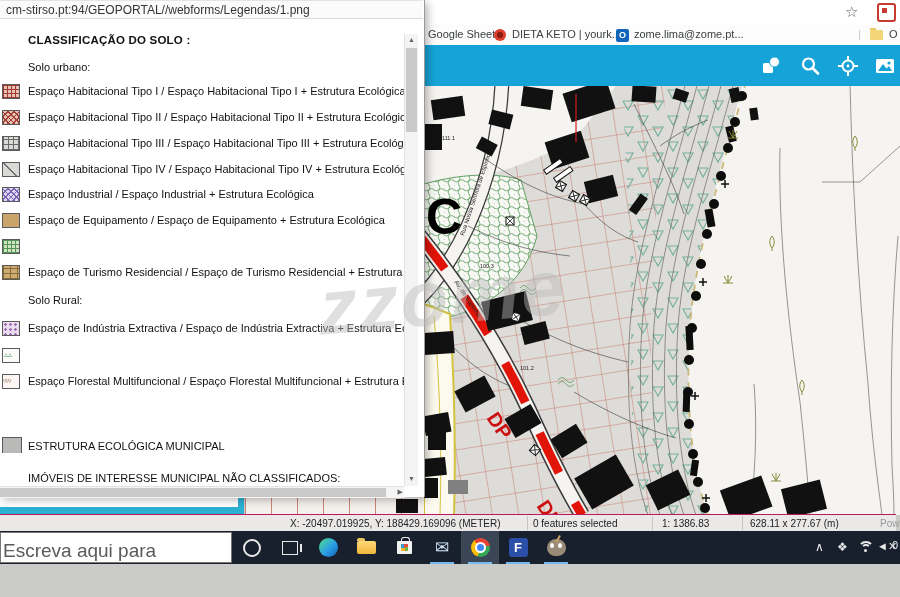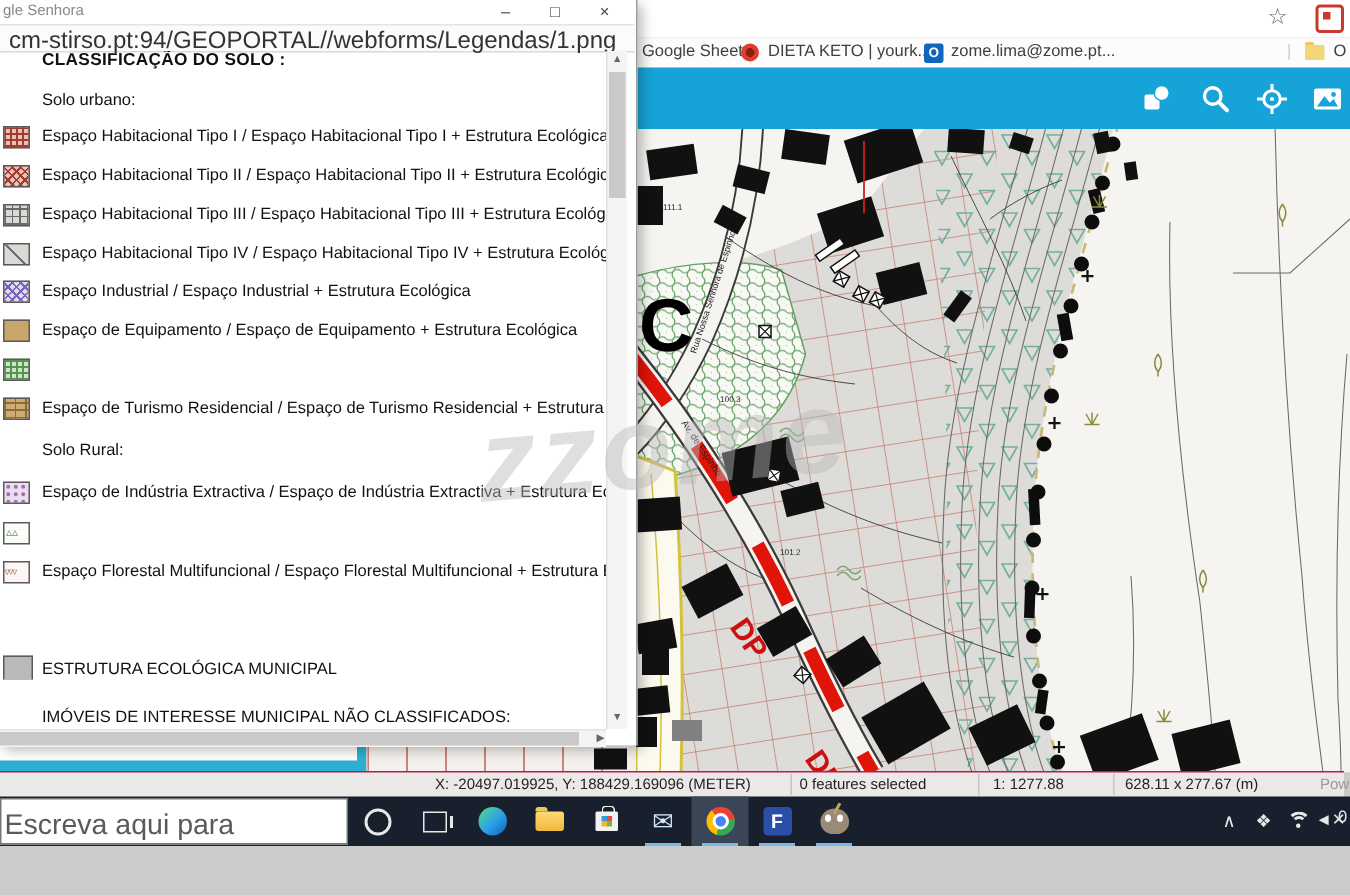--- a/index.html
+++ b/index.html
@@ -38,22 +38,22 @@
   .st{position:absolute;top:3px;white-space:nowrap}
   .st-sep{position:absolute;top:1px;height:14px;width:1px;background:#c6c4c2}
   .st-credit{color:#999;overflow:hidden;width:20px}
 
   
   .popup{left:0;top:0;width:424px;height:497px;background:#fff;border-right:1px solid #9a9a9a;
      box-shadow:3px 3px 8px rgba(0,0,0,.28)}
   .pp-title{left:0;top:0;width:100%;height:16px;background:#fff;font-size:10px;color:#888}
   .pp-title .t{position:absolute;left:2px;top:2px}
   .wc{position:absolute;top:1px;width:14px;text-align:center;font-size:11px;color:#444;line-height:14px}
-  .pp-url{left:0;top:16px;width:423px;height:17px;background:#fbfbfb;border-top:1px solid #e4e4e4;border-bottom:1px solid #dadada;
-     font-size:16px;color:#333}
+  .pp-url{left:0;top:0;width:423px;height:17px;background:#fbfbfb;border-top:1px solid #e4e4e4;border-bottom:1px solid #dadada;
+     font-size:12px;color:#333}
   .pp-url .u{position:absolute;left:6px;top:2px}
   .lg{left:0;top:34px;width:404px;height:452px;overflow:hidden}
   .lg-title{position:absolute;left:28px;top:0px;font-size:11.5px;font-weight:600;color:#111;letter-spacing:.2px}
   .lg-head{position:absolute;left:28px;font-size:11px;color:#111}
   .lg-row{position:absolute;left:0;width:404px;height:17px;white-space:nowrap;overflow:hidden}
   .lg-row .txt{position:absolute;left:28px;top:2px;font-size:11px;color:#111}
   .sw{position:absolute;left:2px;top:1px;width:18px;height:15px;border:1px solid #5a5a5a;box-sizing:border-box}
   .sw-t1{background:repeating-linear-gradient(90deg,#a23c30 0 1px,transparent 1px 4px),repeating-linear-gradient(0deg,#a23c30 0 1px,transparent 1px 4px),#e7c0b6}
   .sw-t2{background:repeating-linear-gradient(45deg,#a23c30 0 1px,transparent 1px 4px),repeating-linear-gradient(-45deg,#a23c30 0 1px,transparent 1px 4px),#e7c0b6}
   .sw-t3{background:repeating-linear-gradient(90deg,#6a6a6a 0 1px,transparent 1px 5px),repeating-linear-gradient(0deg,#6a6a6a 0 1px,transparent 1px 5px),#d9d9d6}
@@ -341,21 +341,21 @@
   <div class="abs map-understrip">
       <b></b>
     </div>
   <div class="abs frame-corner"></div>
 
   <div class="abs statusbar">
     <span class="st" style="left:290px">X: -20497.019925, Y: 188429.169096 (METER)</span>
     <span class="st-sep" style="left:527px"></span>
     <span class="st" style="left:533px">0 features selected</span>
     <span class="st-sep" style="left:652px"></span>
-    <span class="st" style="left:662px">1: 1277.88</span>
+    <span class="st" style="left:662px">1: 1386.83</span>
     <span class="st-sep" style="left:742px"></span>
     <span class="st" style="left:750px">628.11 x 277.67 (m)</span>
     <span class="st st-credit" style="left:880px">Power</span>
   </div>
 
   <div class="abs popup">
     <div class="abs pp-title">
       <span class="t">gle Senhora</span>
       <span class="wc" style="right:80px">–</span>
       <span class="wc" style="right:47px">□</span>

